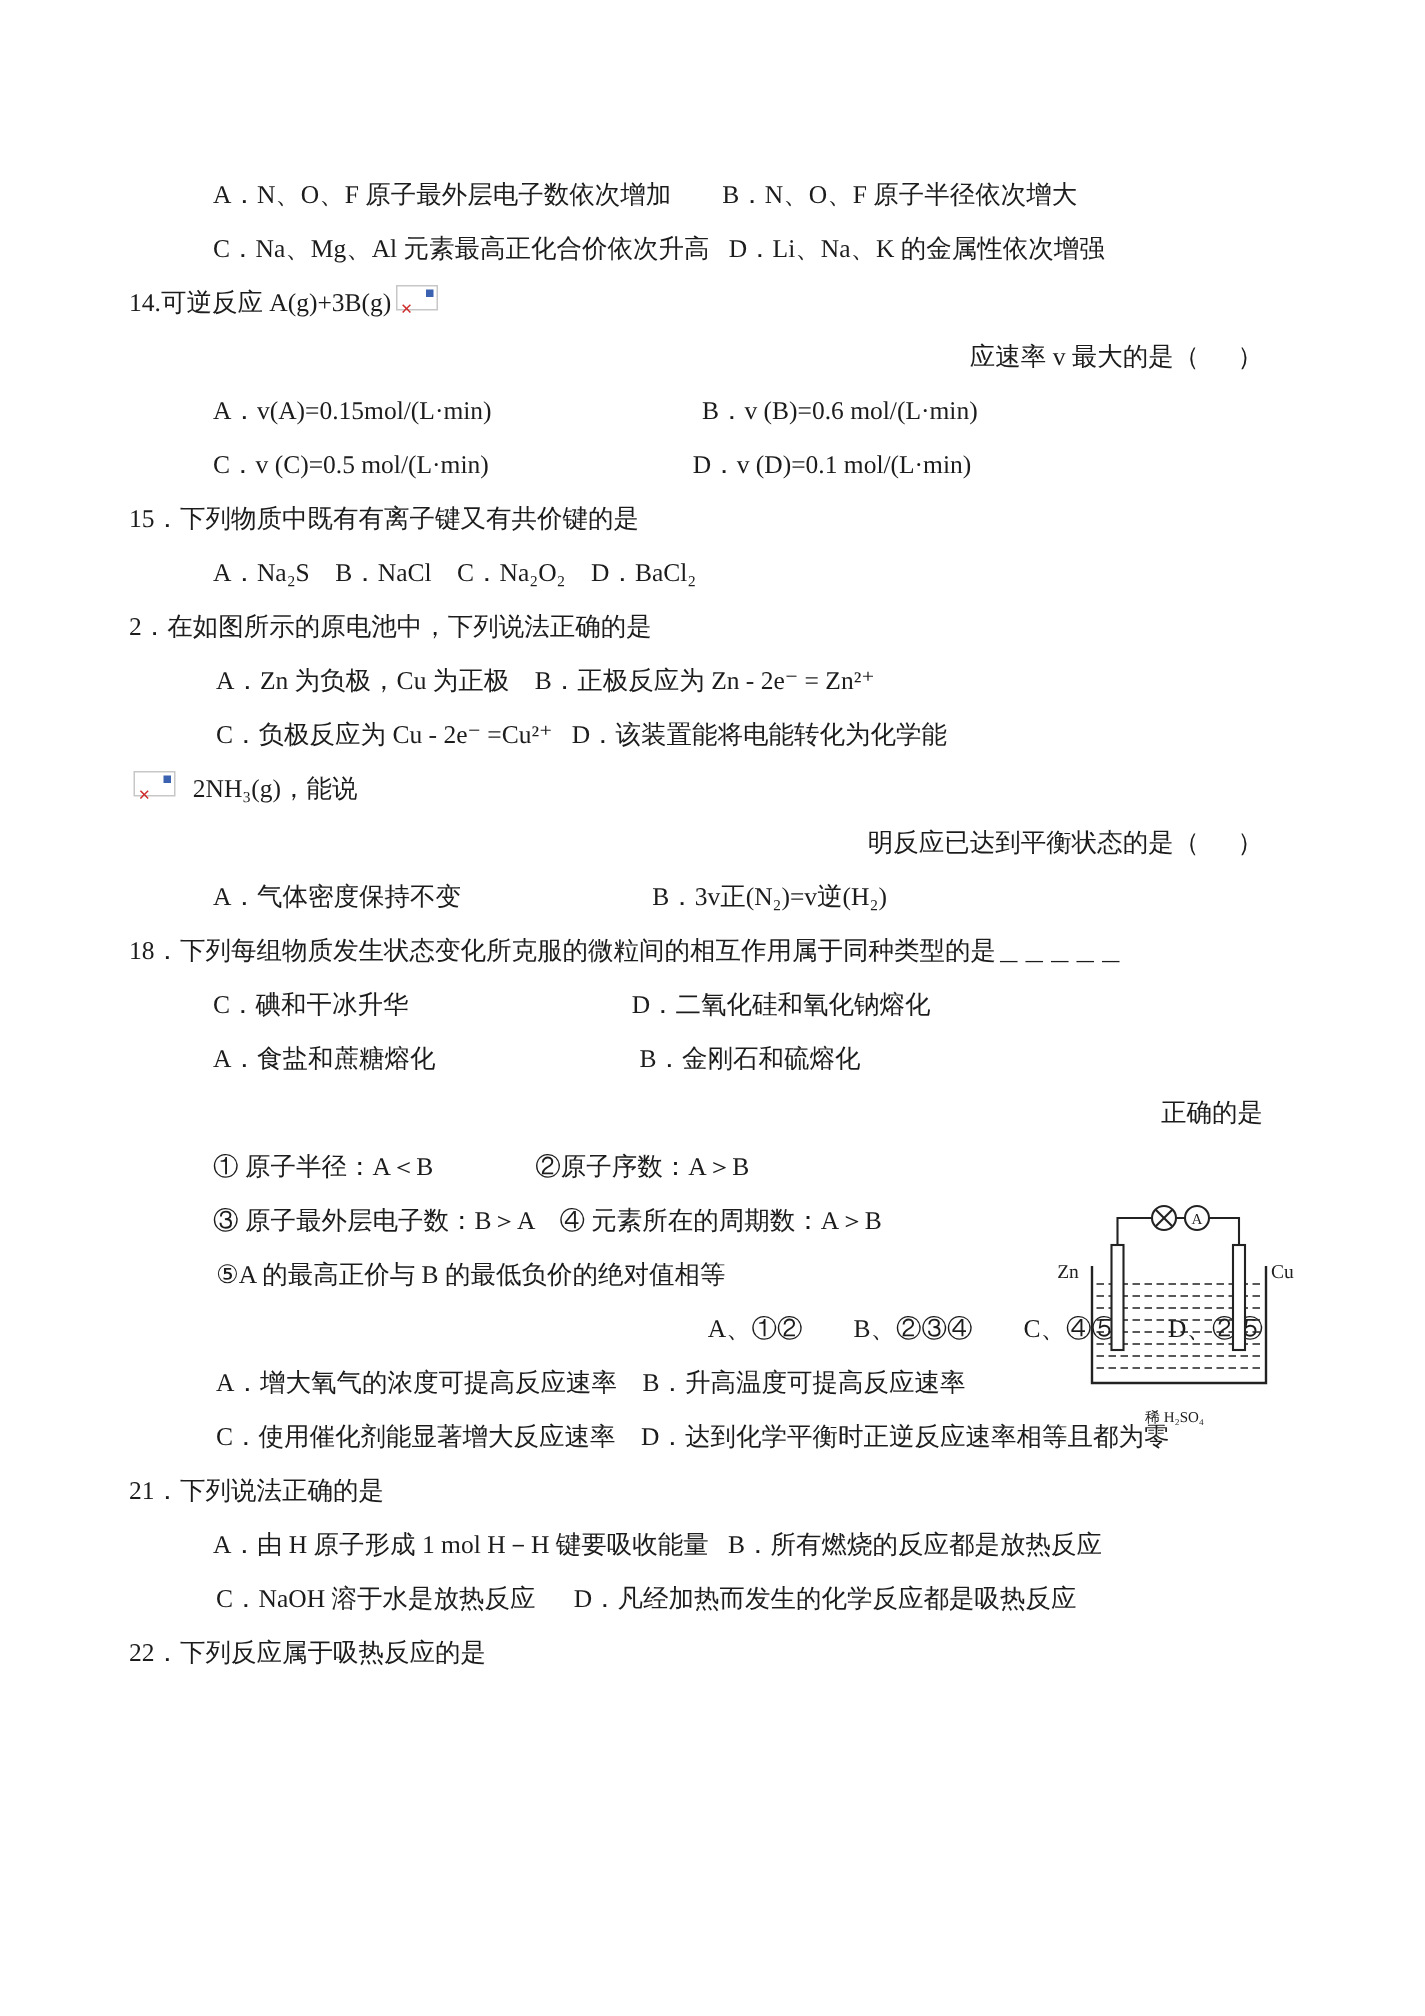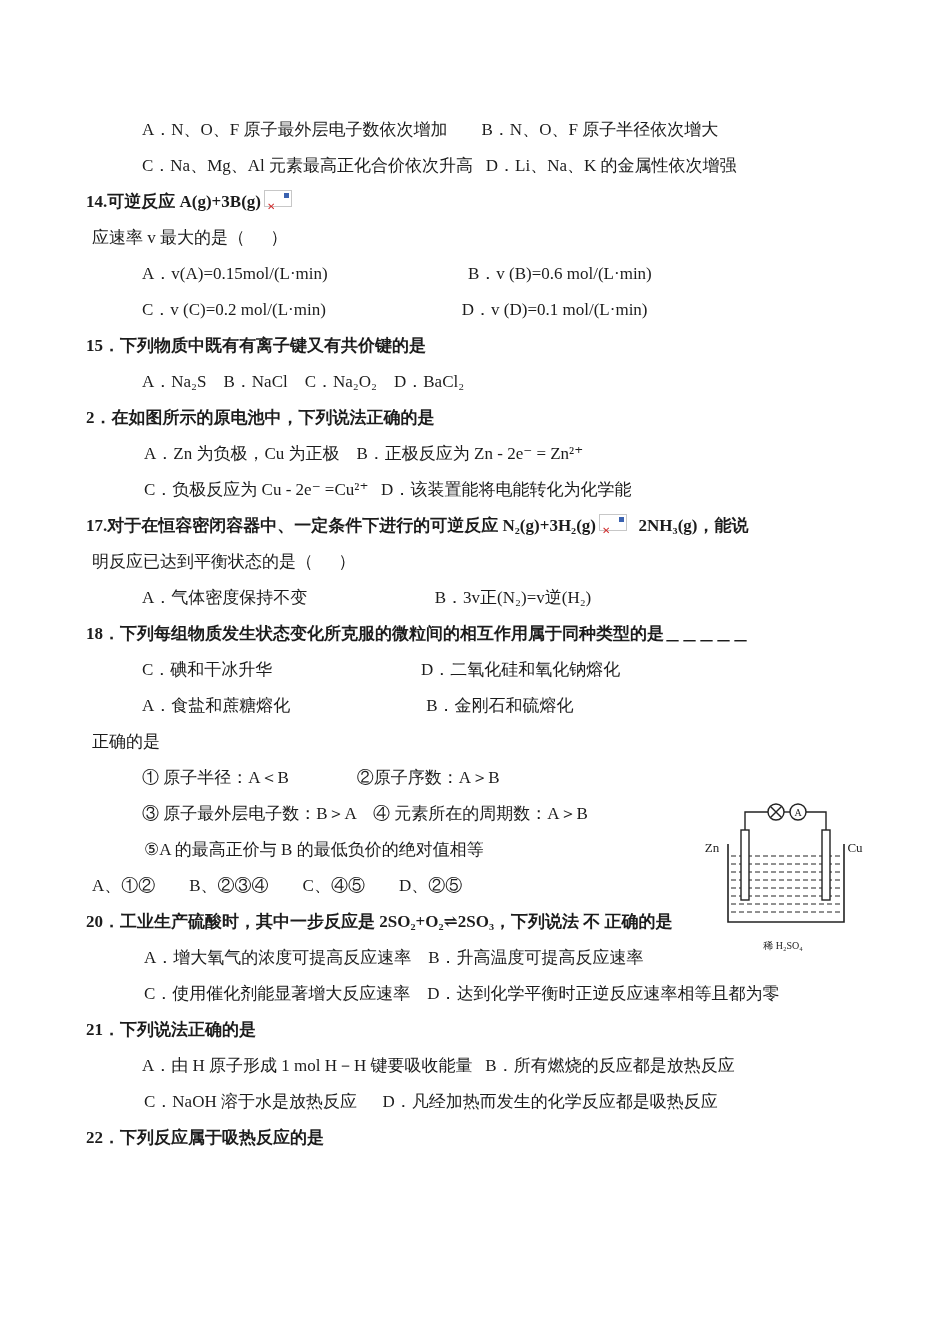--- a/index.html
+++ b/index.html
@@ -20,22 +20,22 @@
     position: relative;
     padding: 112px 40px 0 86px;
     box-sizing: border-box;
     width: 882px;
   }
   .line {
     line-height: 36px;
     min-height: 36px;
     white-space: pre-wrap;
   }
-  .ind0 { margin-left: 0; font-weight: bold; }
-  .ind1 { margin-left: 6px; }
+  .ind0 { margin-left: 0; }
+  .ind1 { margin-left: 32px; text-align: right; }
   .ind2 { margin-left: 58px; }
   .ind3 { margin-left: 56px; }
 
   .broken-img {
     display: inline-block;
     width: 26px;
     height: 15px;
     border: 1px solid #c7c7c7;
     background: #ffffff;
     vertical-align: baseline;
@@ -78,44 +78,43 @@
 <body>
 
 <div class="doc">
 
   <div class="line ind3">A．N、O、F 原子最外层电子数依次增加        B．N、O、F 原子半径依次增大</div>
   <div class="line ind3">C．Na、Mg、Al 元素最高正化合价依次升高   D．Li、Na、K 的金属性依次增强</div>
 
   <div class="line ind0"><span>14.可逆反应 A(g)+3B(g)</span><span class="broken-img"><span class="bx">✕</span><span class="bdot"></span></span></div>
   <div class="line ind1">应速率 v 最大的是（      ）</div>
   <div class="line ind3">A．v(A)=0.15mol/(L·min)                                 B．v (B)=0.6 mol/(L·min)</div>
-  <div class="line ind3">C．v (C)=0.2 mol/(L·min)                                D．v (D)=0.1 mol/(L·min)</div>
+  <div class="line ind3">C．v (C)=0.5 mol/(L·min)                                D．v (D)=0.1 mol/(L·min)</div>
 
   <div class="line ind0">15．下列物质中既有有离子键又有共价键的是</div>
   <div class="line ind3">A．Na₂S    B．NaCl    C．Na₂O₂    D．BaCl₂</div>
 
   <div class="line ind0">2．在如图所示的原电池中，下列说法正确的是</div>
   <div class="line ind2">A．Zn 为负极，Cu 为正极    B．正极反应为 Zn - 2e⁻ = Zn²⁺</div>
   <div class="line ind2">C．负极反应为 Cu - 2e⁻ =Cu²⁺   D．该装置能将电能转化为化学能</div>
 
-  <div class="line ind0"><span>17.对于在恒容密闭容器中、一定条件下进行的可逆反应 N₂(g)+3H₂(g)</span><span class="broken-img"><span class="bx">✕</span><span class="bdot"></span></span><span>  2NH₃(g)，能说</span></div>
+  <div class="line ind0"><span class="broken-img"><span class="bx">✕</span><span class="bdot"></span></span><span>  2NH₃(g)，能说</span></div>
   <div class="line ind1">明反应已达到平衡状态的是（      ）</div>
   <div class="line ind3">A．气体密度保持不变                              B．3v正(N₂)=v逆(H₂)</div>
 
   <div class="line ind0">18．下列每组物质发生状态变化所克服的微粒间的相互作用属于同种类型的是＿＿＿＿＿</div>
   <div class="line ind3">C．碘和干冰升华                                   D．二氧化硅和氧化钠熔化</div>
   <div class="line ind3">A．食盐和蔗糖熔化                                B．金刚石和硫熔化</div>
 
   <div class="line ind1">正确的是</div>
   <div class="line ind3">① 原子半径：A＜B                ②原子序数：A＞B</div>
   <div class="line ind3">③ 原子最外层电子数：B＞A    ④ 元素所在的周期数：A＞B</div>
   <div class="line ind2">⑤A 的最高正价与 B 的最低负价的绝对值相等</div>
   <div class="line ind1">A、①②        B、②③④        C、④⑤        D、②⑤</div>
 
-  <div class="line ind0">20．工业生产硫酸时，其中一步反应是 2SO₂+O₂⇌2SO₃，下列说法 不 正确的是</div>
   <div class="line ind2">A．增大氧气的浓度可提高反应速率    B．升高温度可提高反应速率</div>
   <div class="line ind2">C．使用催化剂能显著增大反应速率    D．达到化学平衡时正逆反应速率相等且都为零</div>
 
   <div class="line ind0">21．下列说法正确的是</div>
   <div class="line ind3">A．由 H 原子形成 1 mol H－H 键要吸收能量   B．所有燃烧的反应都是放热反应</div>
   <div class="line ind2">C．NaOH 溶于水是放热反应      D．凡经加热而发生的化学反应都是吸热反应</div>
 
   <div class="line ind0">22．下列反应属于吸热反应的是</div>
 
 </div>

